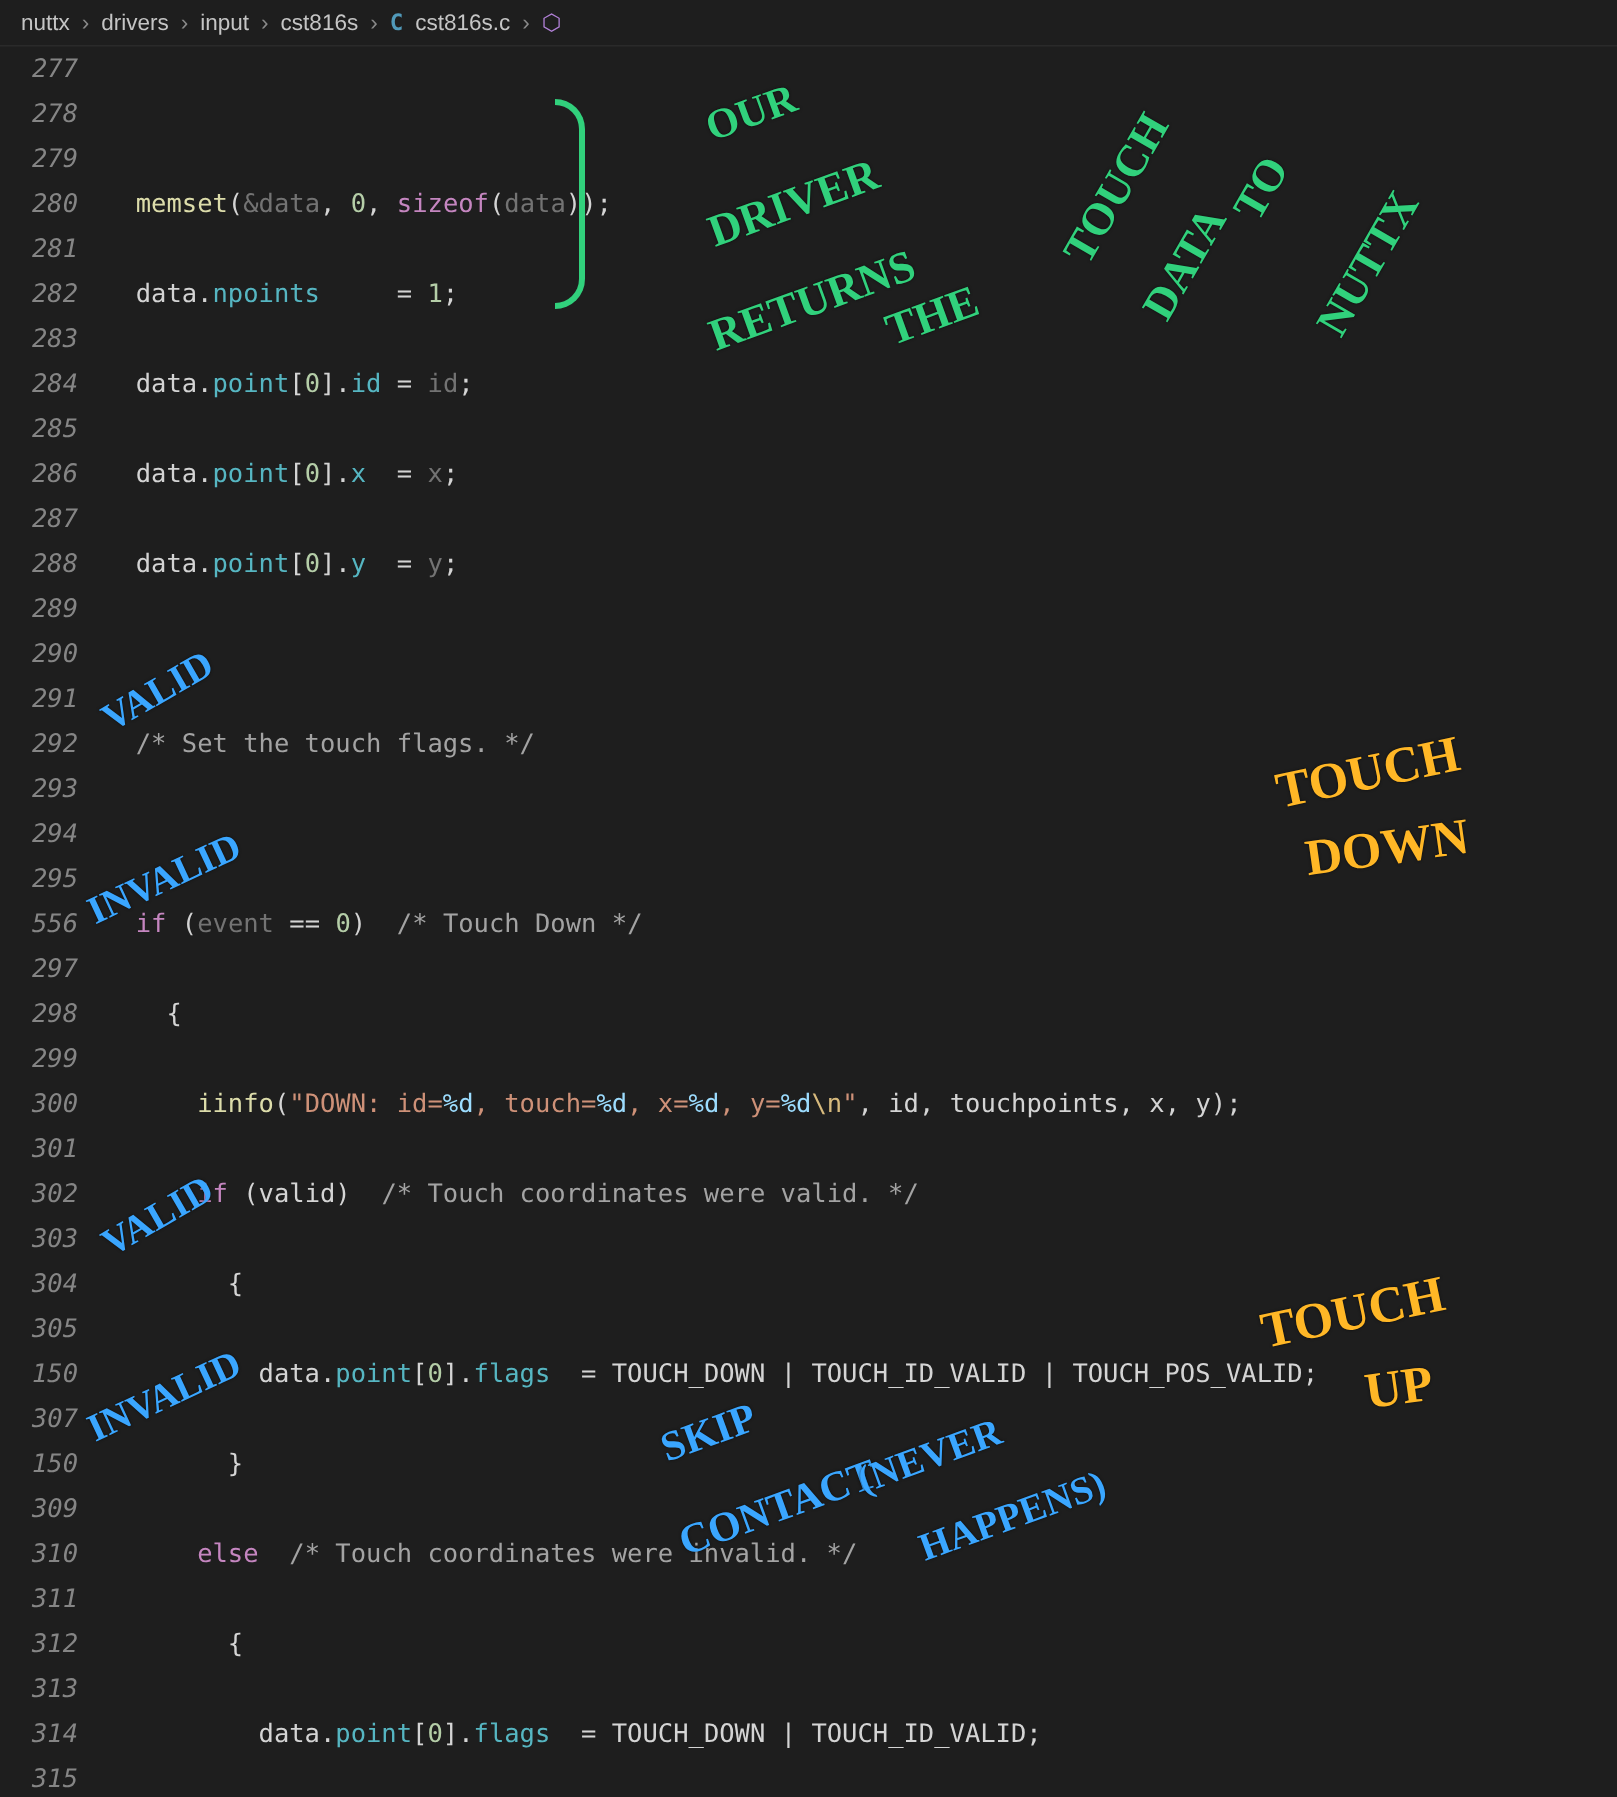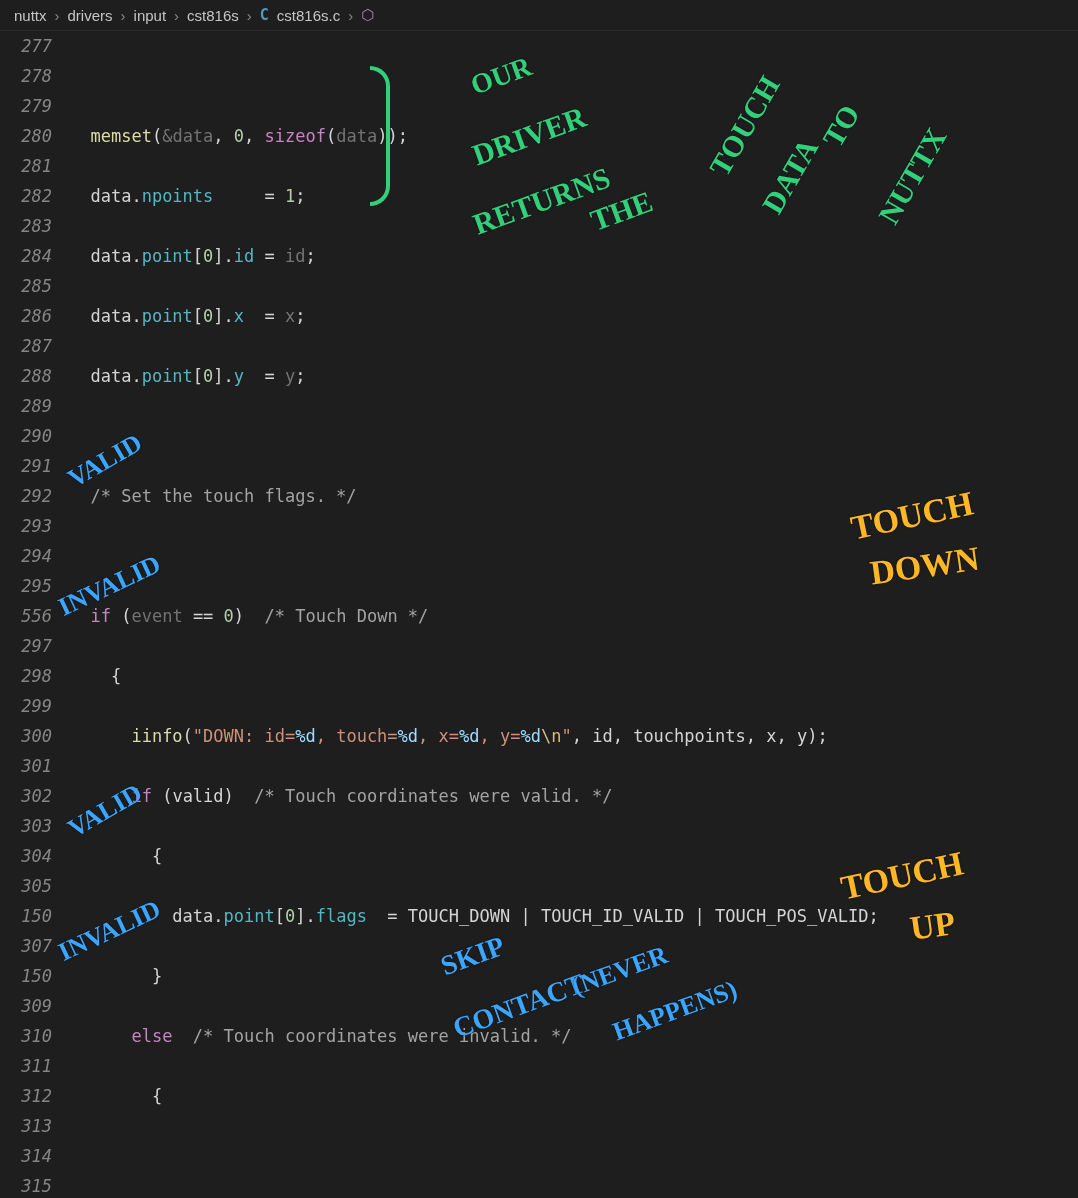--- a/index.html
+++ b/index.html
@@ -151,20 +151,21 @@
 <div class="code-line"></div>
 <div class="code-line">  <span class="kw">if</span> (<span class="mem">event</span> == <span class="num">0</span>)  <span class="cmt">/* Touch Down */</span></div>
 <div class="code-line">    {</div>
 <div class="code-line">      <span class="fn">iinfo</span>(<span class="str">"DOWN: id=</span><span class="fmt">%d</span><span class="str">, touch=</span><span class="fmt">%d</span><span class="str">, x=</span><span class="fmt">%d</span><span class="str">, y=</span><span class="fmt">%d</span><span class="escape">\n</span><span class="str">"</span>, <span>id</span>, <span>touchpoints</span>, <span>x</span>, <span>y</span>);</div>
 <div class="code-line">      <span class="kw">if</span> (<span>valid</span>)  <span class="cmt">/* Touch coordinates were valid. */</span></div>
 <div class="code-line">        {</div>
 <div class="code-line">          data.<span class="id">point</span>[<span class="num">0</span>].<span class="id">flags</span>  = <span>TOUCH_DOWN</span> | <span>TOUCH_ID_VALID</span> | <span>TOUCH_POS_VALID</span>;</div>
 <div class="code-line">        }</div>
 <div class="code-line">      <span class="kw">else</span>  <span class="cmt">/* Touch coordinates were invalid. */</span></div>
 <div class="code-line">        {</div>
+<div class="code-line">          data.<span class="id">point</span>[<span class="num">0</span>].<span class="id">flags</span>  = <span>TOUCH_DOWN</span> | <span>TOUCH_ID_VALID</span>;</div>
 
 
 
 
 
 
 
 
 
 

